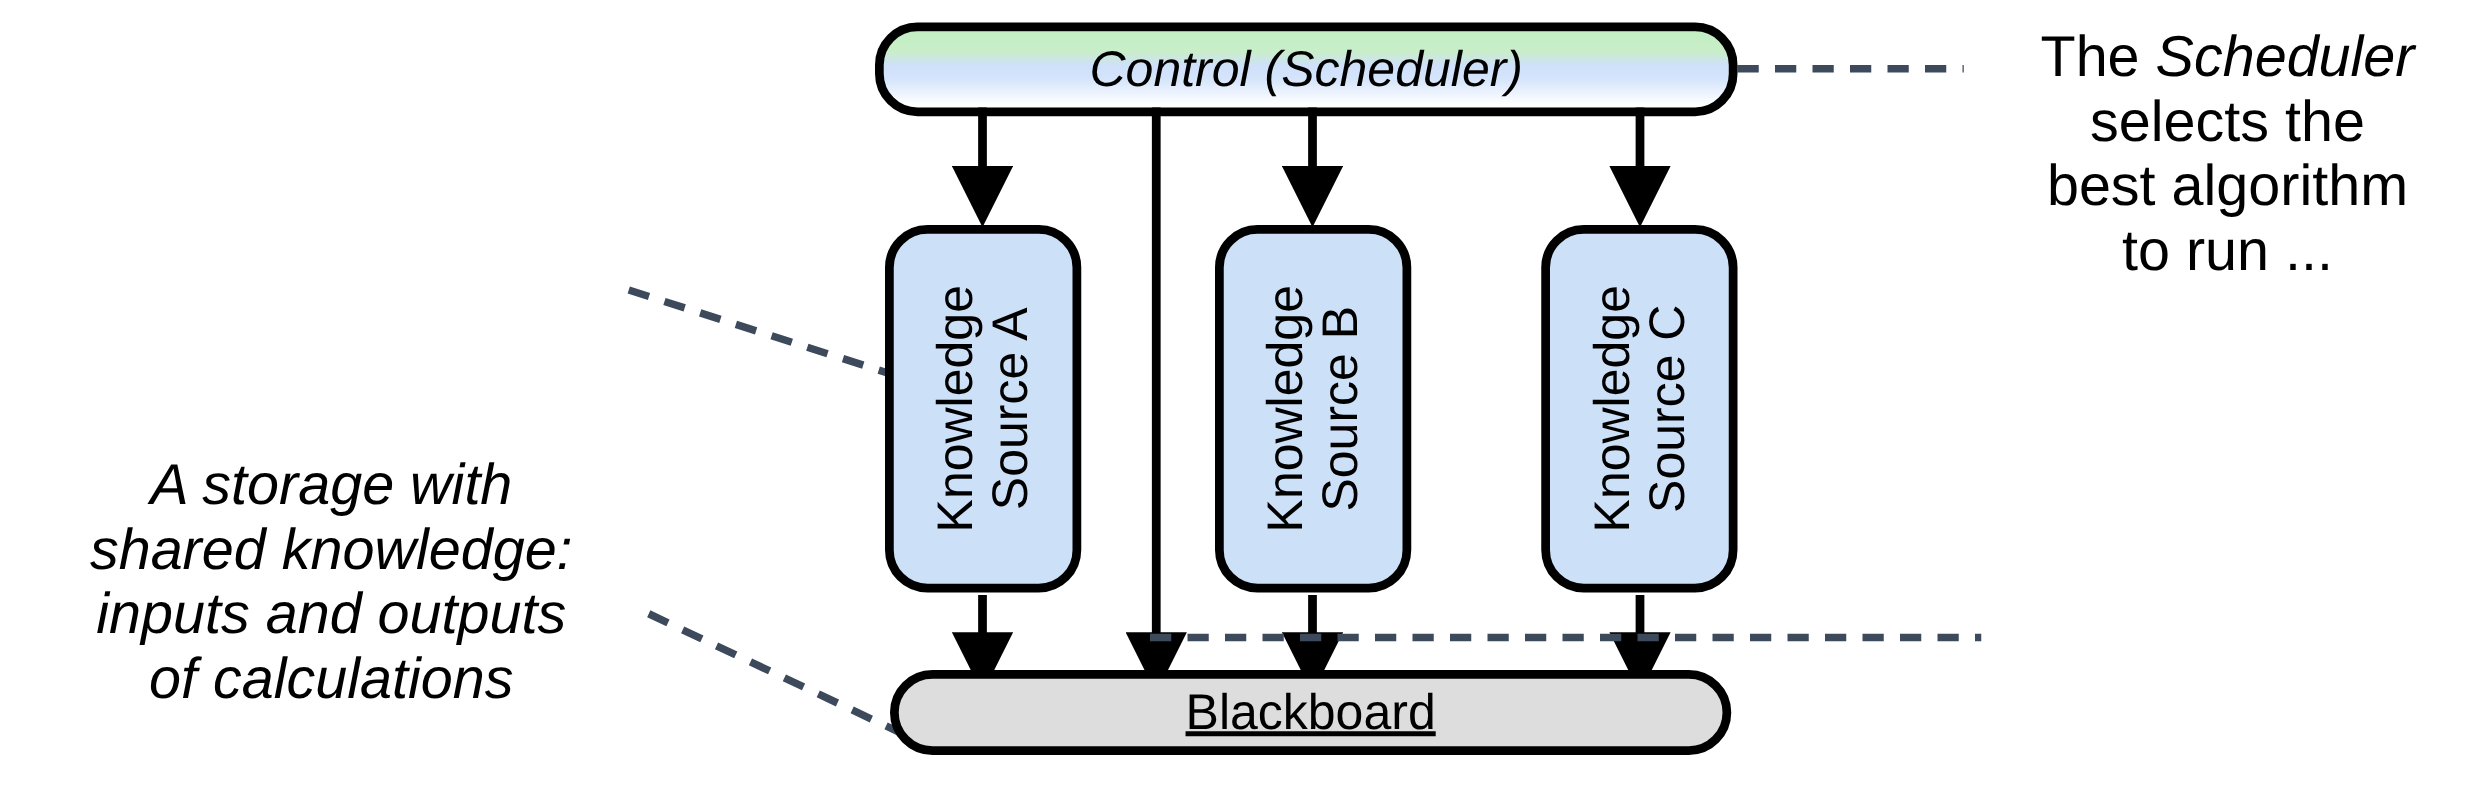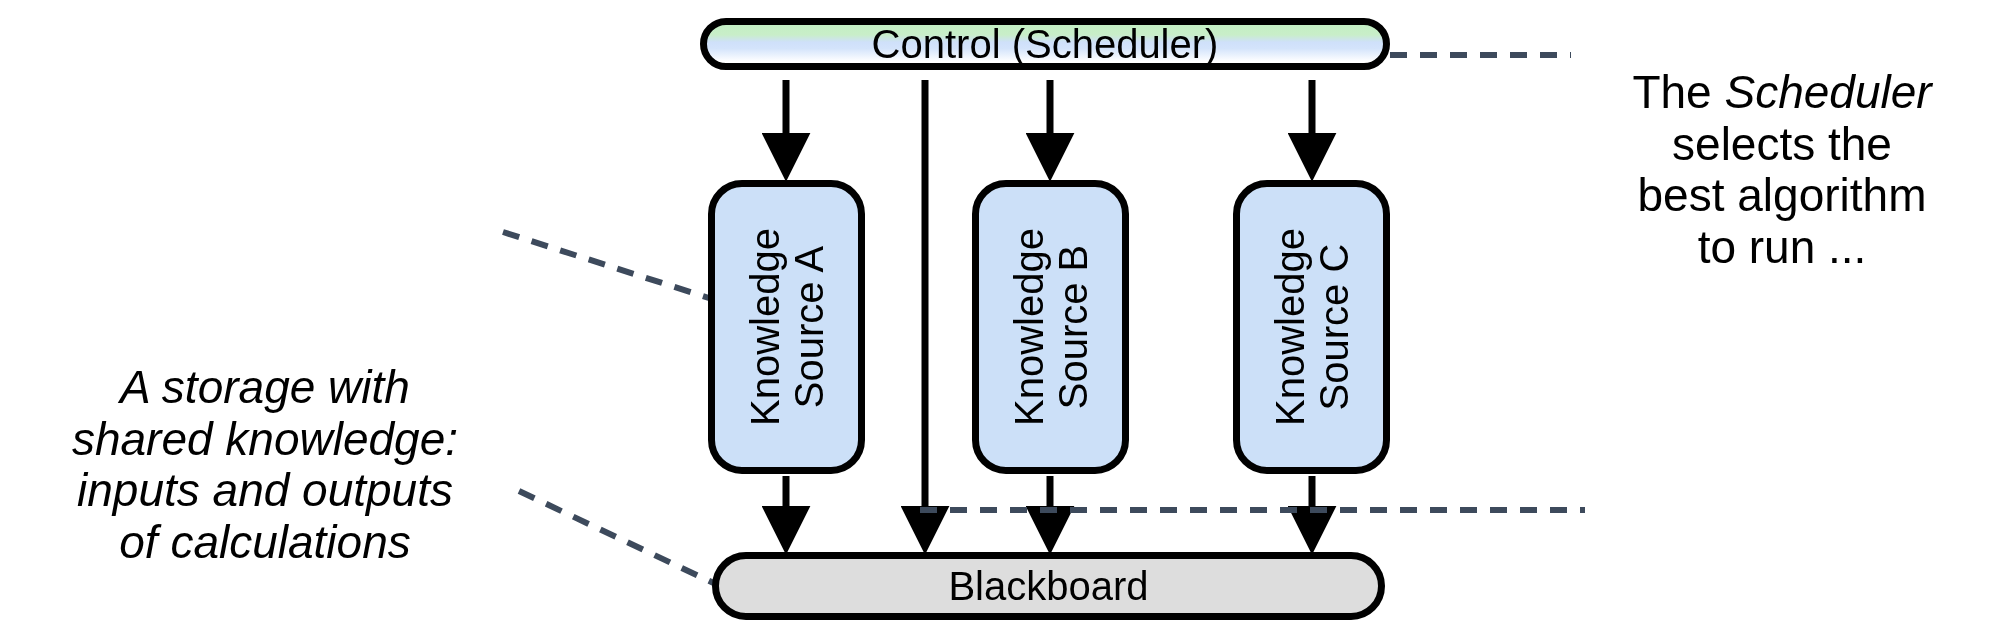--- a/index.html
+++ b/index.html
@@ -8,32 +8,32 @@
   #stage{position:absolute;left:0;top:0;width:1991px;height:643px;}
 
   .annot{position:absolute;text-align:center;font-size:46px;line-height:1.12;
          color:#000;white-space:pre-line;}
   .annot em{font-style:italic;}
 
   .node{position:absolute;box-sizing:border-box;border:7px solid #000;
         display:flex;align-items:center;justify-content:center;}
   .node-label{font-size:40px;color:#000;text-align:center;line-height:1.1;}
 
-  #control-node{left:700px;top:18px;width:690px;height:52px;border-radius:34px;
+  #control-node{left:700px;top:18px;width:690px;height:75px;border-radius:34px;
         background:linear-gradient(to bottom,#c3efc4 0%,#c9eec9 26%,#cfe0fa 45%,
-                                   #d4e4fb 62%,#ffffff 96%,#ffffff 100%);}
+                                   #d4e4fb 62%,#ffffff 96%,#ffffff 100%);font-style:italic;}
 
   .ks-node{top:180px;width:157px;height:294px;border-radius:34px;background:#cce0f8;}
   #ks-a-node{left:708px;}
   #ks-b-node{left:972px;}
   #ks-c-node{left:1233px;}
   .ks-node .node-label{transform:rotate(-90deg);white-space:pre-line;width:280px;}
 
-  #blackboard-node{left:712px;top:552px;width:673px;height:68px;border-radius:36px;
-        background:#dddddd;}
+  #blackboard-node{left:712px;top:536px;width:673px;height:68px;border-radius:36px;
+        background:#dddddd;text-decoration:underline;}
 
   svg#wires{position:absolute;left:0;top:0;width:1991px;height:643px;
         pointer-events:none;}
 </style>
 </head>
 <body>
 
 <div id="stage">
 
   <svg id="wires" viewBox="0 0 1991 643" xmlns="http://www.w3.org/2000/svg">
@@ -85,19 +85,19 @@
   <div class="node" id="blackboard-node">
     <span class="node-label">Blackboard</span>
   </div>
 
 
   <div class="annot" id="annot-bottom-left" style="left:10px;top:362px;width:510px;font-style:italic;">A storage with
 shared knowledge:
 inputs and outputs
 of calculations</div>
 
-  <div class="annot" id="annot-top-right" style="left:1582px;top:20px;width:400px;margin-top:47px;"><span>The </span><em>Scheduler</em><span>
+  <div class="annot" id="annot-top-right" style="left:1582px;top:20px;width:400px;"><span>The </span><em>Scheduler</em><span>
 selects the
 best algorithm
 to run ...</span></div>
 
 
 </div>
 
 </body></html>

